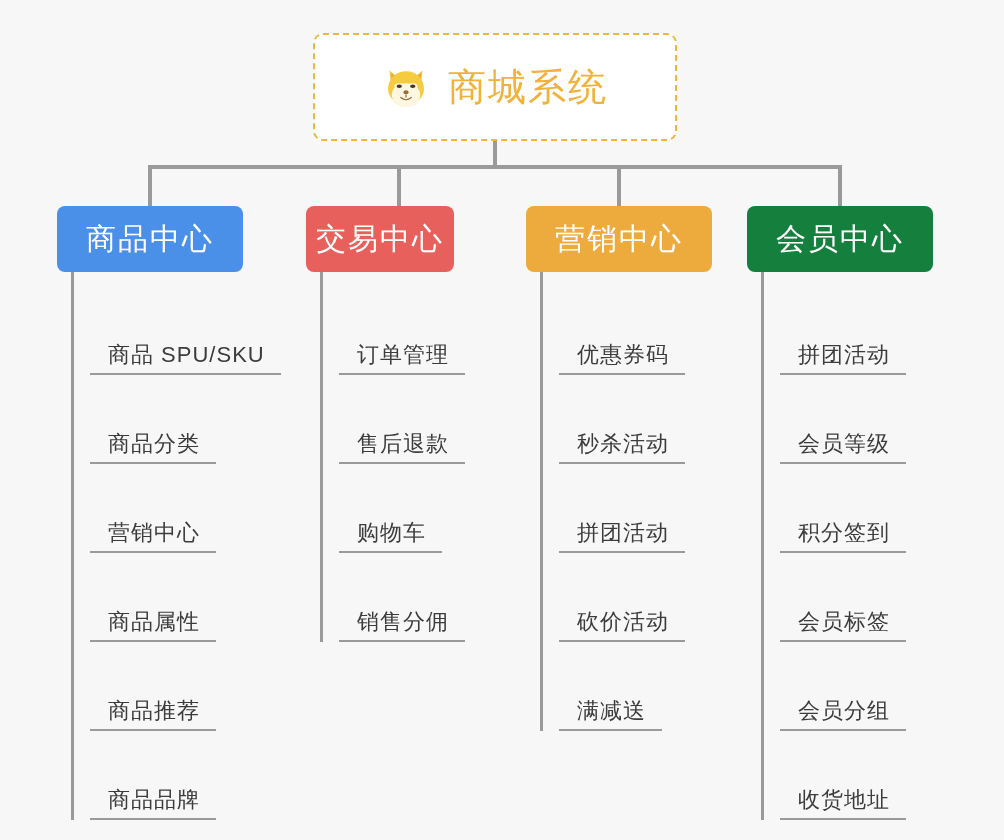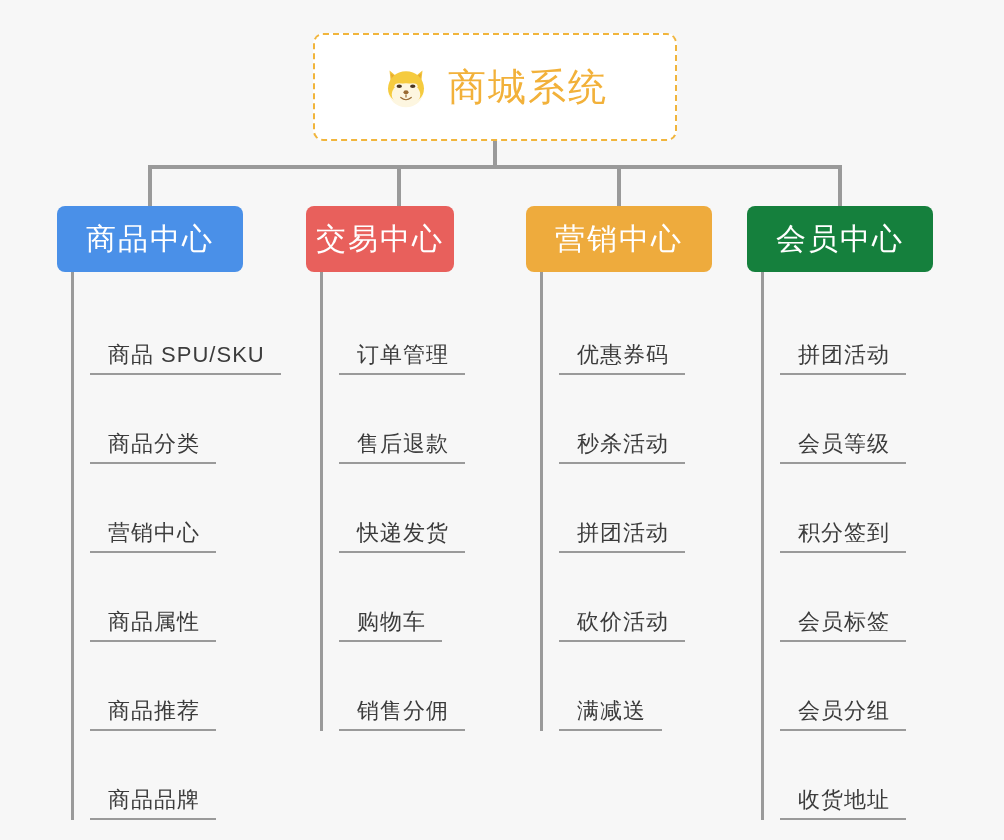--- a/index.html
+++ b/index.html
@@ -197,23 +197,20 @@
       <span>交易中心</span>
     </div>
     <div class="leaf-list">
       <div class="leaf-item">
           <span class="leaf-label">订单管理</span>
         </div>
       <div class="leaf-item">
           <span class="leaf-label">售后退款</span>
         </div>
       <div class="leaf-item">
-          <span class="leaf-label">快递发货</span>
-        </div>
-      <div class="leaf-item">
           <span class="leaf-label">购物车</span>
         </div>
       <div class="leaf-item">
           <span class="leaf-label">销售分佣</span>
         </div>
     </div>
   </div>
 
   <div class="column col-3">
     <div class="cat-box" style="background: rgb(238, 171, 61);">

